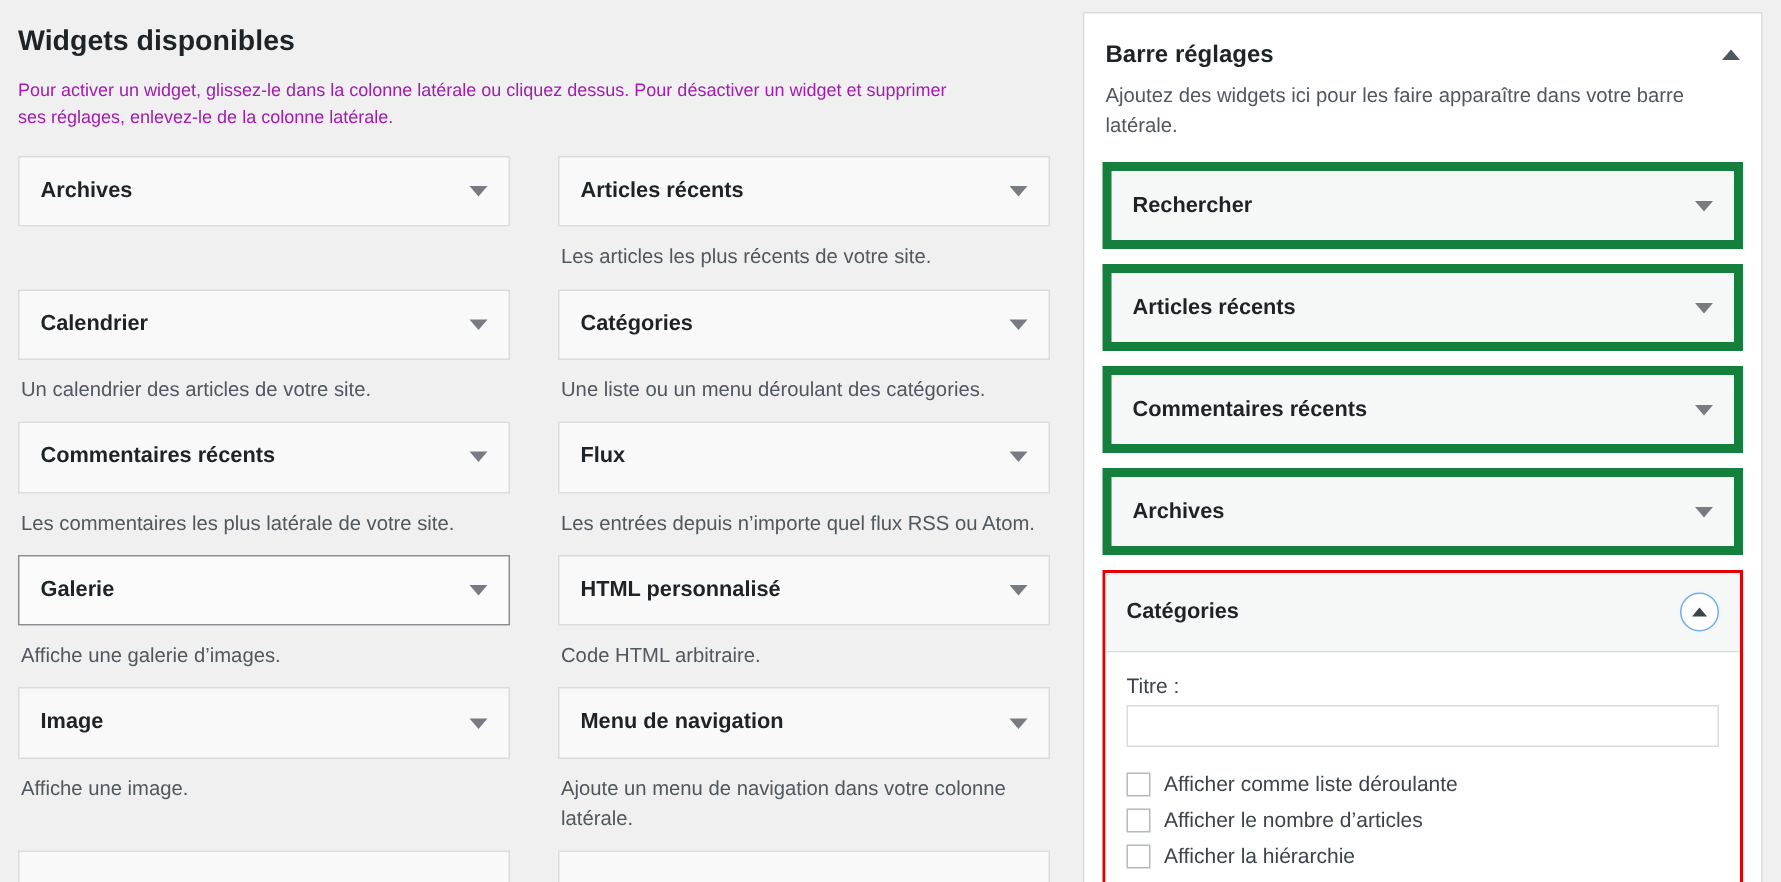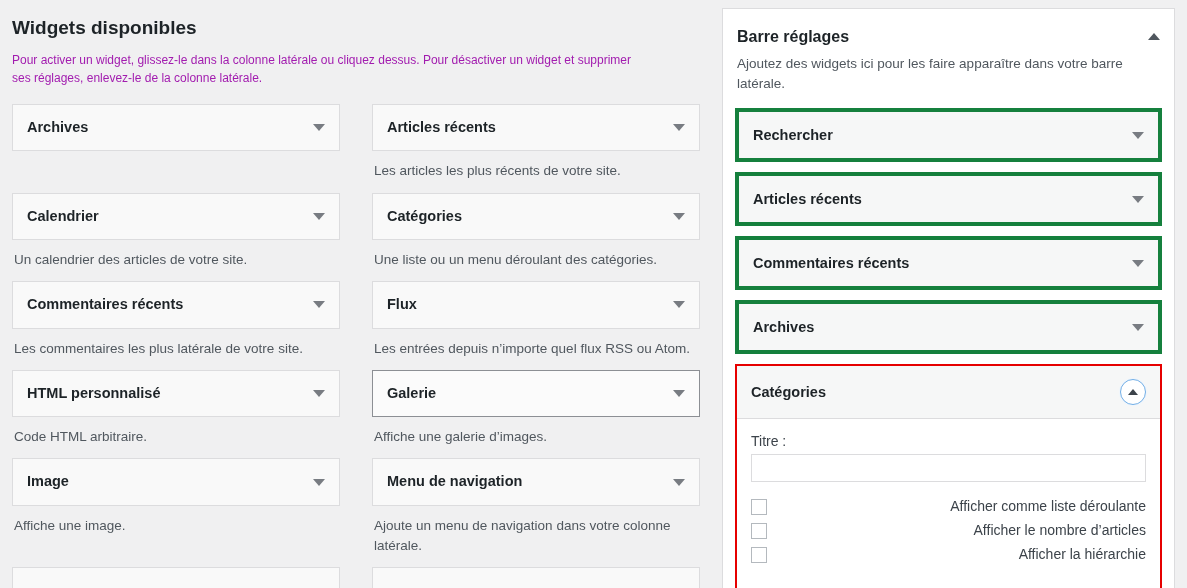--- a/index.html
+++ b/index.html
@@ -106,21 +106,21 @@
   }
   .sidebar-toggle-arrow { margin-top: 6px; }
   .sidebar-desc {
     font-size: 13.5px;
     color: #50575e;
     line-height: 1.5;
     padding: 6px 2px 14px 2px;
   }
   .sb-widget {
     background: #f6f7f7;
-    border: 4px solid #15803d;
+    border: 6px solid #15803d;
     display: flex;
     align-items: center;
     padding: 15px 14px;
     margin-bottom: 10px;
     font-size: 14.5px;
     font-weight: bold;
     color: #1d2327;
     cursor: move;
     min-height: 48px;
   }
@@ -182,21 +182,20 @@
     font-size: 14px;
     font-family: "Liberation Sans", sans-serif;
     color: #2c3338;
     outline: none;
   }
   .check-list { margin-top: 14px; }
   .check-row {
     display: flex;
     align-items: center;
     margin-bottom: 3px;
-    justify-content: space-between;
   }
   .cbox {
     width: 16px; height: 16px;
     border: 1px solid #b4b9be;
     background: #fff;
     margin-right: 9px;
     flex: 0 0 auto;
     cursor: pointer;
   }
   .check-label {
@@ -284,32 +283,32 @@
       </div>
       <div class="widget-cell">
         <div class="widget-box">
           <span class="title">Flux</span>
           <span class="arrow-down"></span>
         </div>
         <div class="widget-desc">Les entrées depuis n’importe quel flux RSS ou Atom.</div>
       </div>
 
       <div class="widget-cell">
-        <div class="widget-box">
-          <span class="title">HTML personnalisé</span>
-          <span class="arrow-down"></span>
-        </div>
-        <div class="widget-desc">Code HTML arbitraire.</div>
-      </div>
-      <div class="widget-cell">
         <div class="widget-box hovered">
           <span class="title">Galerie</span>
           <span class="arrow-down"></span>
         </div>
         <div class="widget-desc">Affiche une galerie d’images.</div>
+      </div>
+      <div class="widget-cell">
+        <div class="widget-box">
+          <span class="title">HTML personnalisé</span>
+          <span class="arrow-down"></span>
+        </div>
+        <div class="widget-desc">Code HTML arbitraire.</div>
       </div>
 
       <div class="widget-cell">
         <div class="widget-box">
           <span class="title">Image</span>
           <span class="arrow-down"></span>
         </div>
         <div class="widget-desc">Affiche une image.</div>
       </div>
       <div class="widget-cell">

